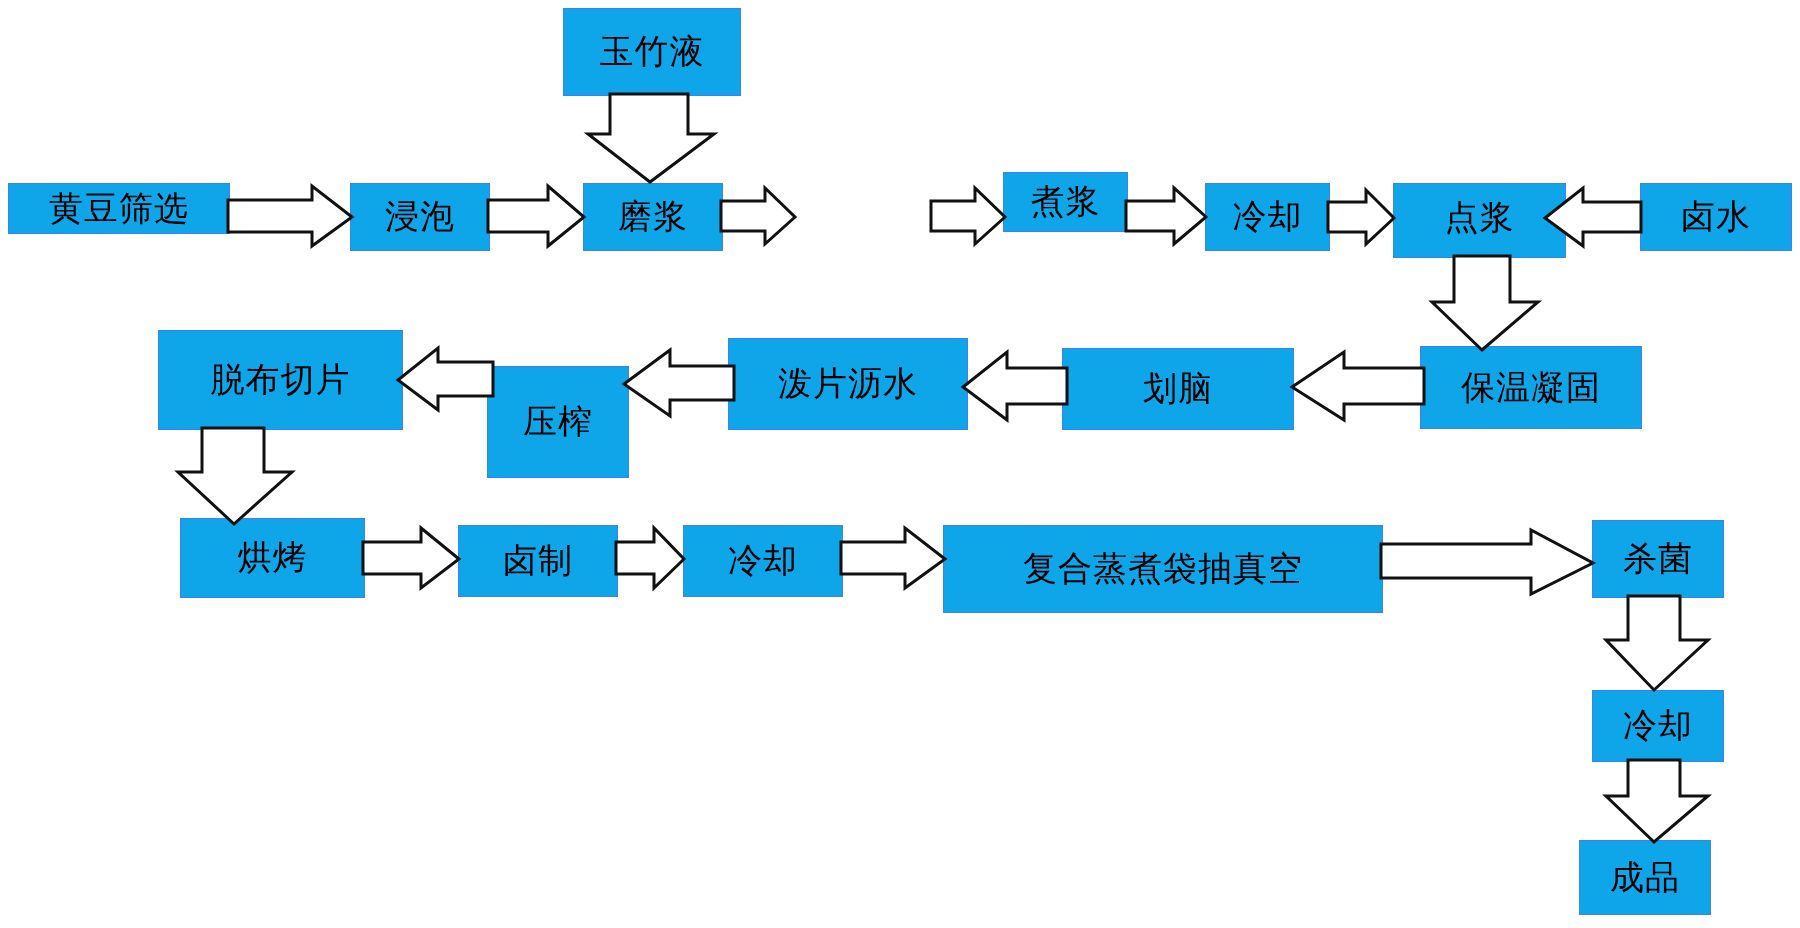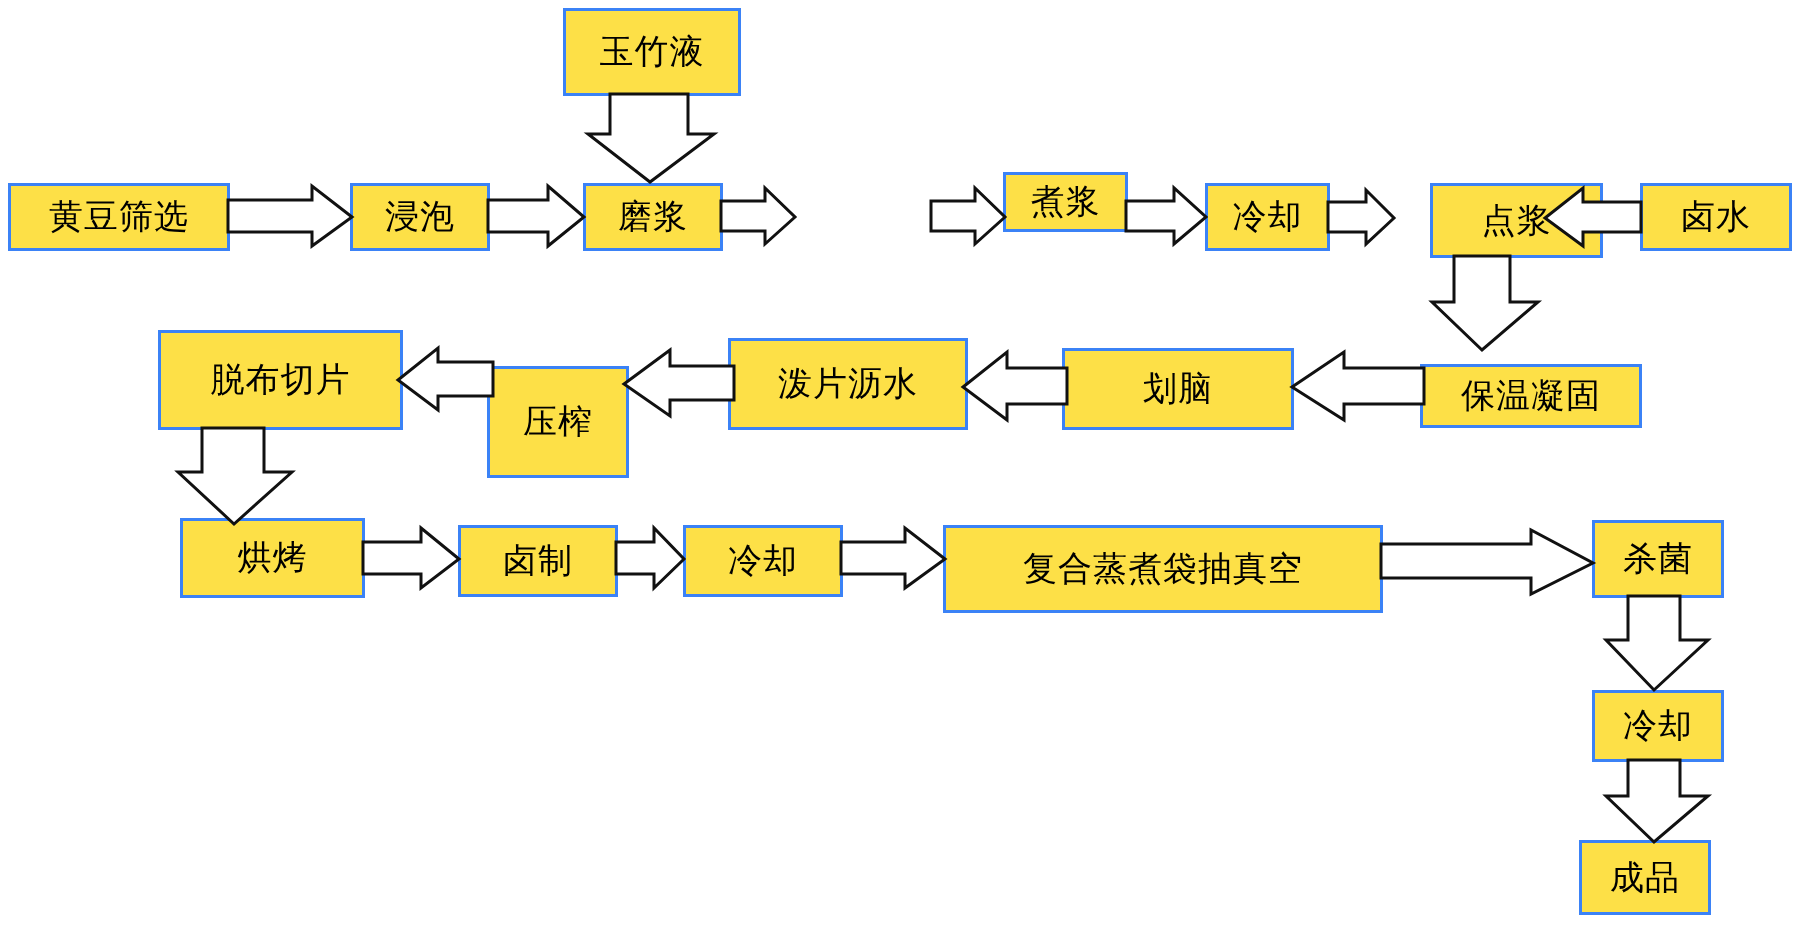--- a/index.html
+++ b/index.html
@@ -14,22 +14,22 @@
     color: #000000;
     overflow: hidden;
   }
   #canvas {
     position: relative;
     width: 1800px;
     height: 928px;
   }
   .node {
     position: absolute;
-    border: 3px solid #3b82f6;
-    background: #fde047;
+    border: 1px solid #3b82f6;
+    background: #0ea5e9;
     display: flex;
     align-items: center;
     justify-content: center;
     text-align: center;
     font-size: 34px;
     line-height: 1.05;
     letter-spacing: 1px;
     font-family: "DejaVu Sans", "Liberation Sans", sans-serif;
     box-sizing: border-box;
     white-space: nowrap;
@@ -50,50 +50,50 @@
 </style>
 </head>
 <body>
 
 <div id="canvas">
 
   <div class="node" style="left:563px; top:8px; width:178px; height:88px;">
     <span>玉竹液</span>
   </div>
 
-  <div class="node" style="left:8px; top:183px; width:222px; height:68px;">
+  <div class="node" style="left:8px; top:183px; width:222px; height:51px;">
     <span>黄豆筛选</span>
   </div>
 
   <div class="node" style="left:350px; top:183px; width:140px; height:68px;">
     <span>浸泡</span>
   </div>
 
   <div class="node" style="left:583px; top:183px; width:140px; height:68px;">
     <span>磨浆</span>
   </div>
 
 
   <div class="node" style="left:1003px; top:172px; width:125px; height:60px;">
     <span>煮浆</span>
   </div>
 
   <div class="node" style="left:1205px; top:183px; width:125px; height:68px;">
     <span>冷却</span>
   </div>
 
-  <div class="node" style="left:1430px; top:183px; width:173px; height:75px;">
+  <div class="node" style="left:1393px; top:183px; width:173px; height:75px;font-family:Liberation Mono, monospace;">
     <span>点浆</span>
   </div>
 
   <div class="node" style="left:1640px; top:183px; width:152px; height:68px;">
     <span>卤水</span>
   </div>
 
-  <div class="node" style="left:1420px; top:364px; width:222px; height:64px;">
+  <div class="node" style="left:1420px; top:346px; width:222px; height:83px;">
     <span>保温凝固</span>
   </div>
 
   <div class="node" style="left:728px; top:338px; width:240px; height:92px;">
     <span>泼片沥水</span>
   </div>
 
   <div class="node" style="left:1062px; top:348px; width:232px; height:82px;">
     <span>划脑</span>
   </div>

